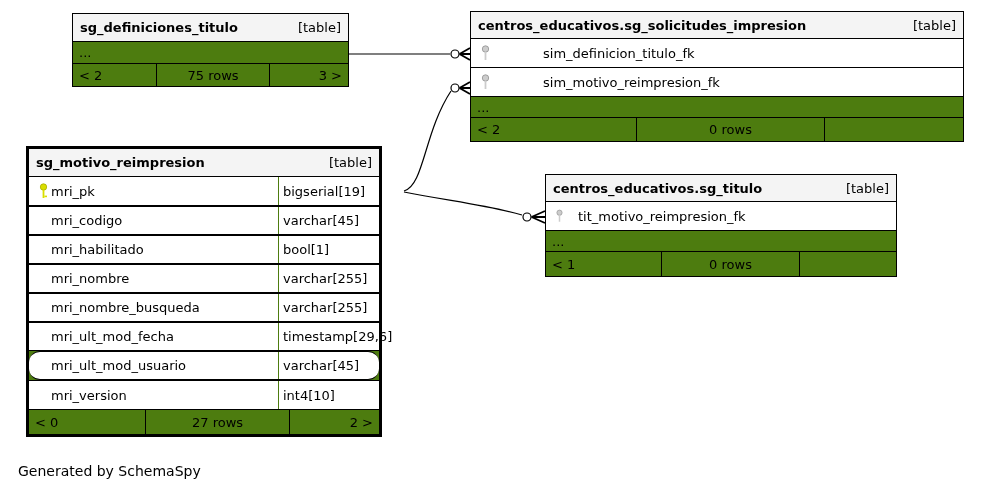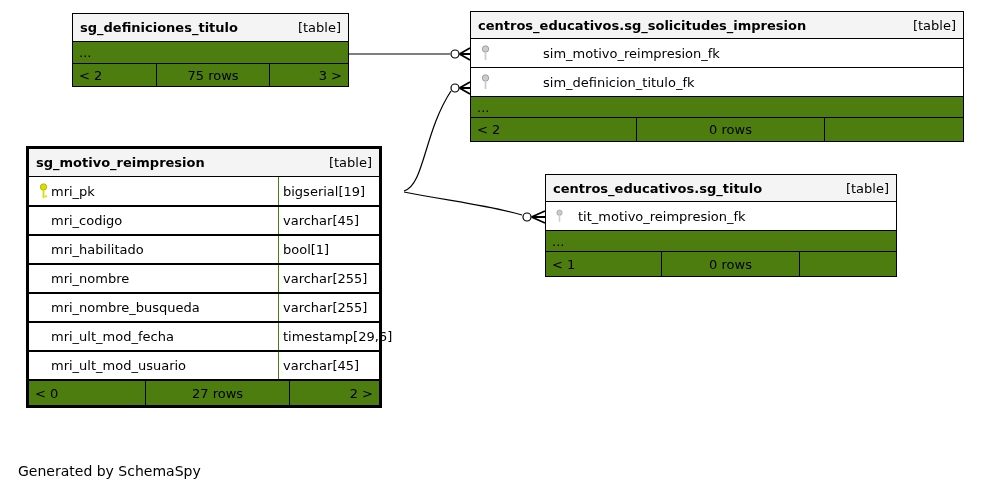--- a/index.html
+++ b/index.html
@@ -127,30 +127,30 @@
       <span class="tbl-title">centros_educativos.sg_solicitudes_impresion</span>
       <span class="tbl-badge">[table]</span>
     </div>
     <div class="row">
       <span class="icon-slot">
         <svg class="key-svg" width="11" height="16" viewBox="0 0 11 16">
           <circle cx="5.5" cy="4" r="3.2" fill="#cccccc" stroke="#999999" stroke-width="0.9"></circle>
           <rect x="4.6" y="6.8" width="1.8" height="8.2" fill="#cccccc"></rect>
         </svg>
       </span>
-      <span class="col-name">sim_motivo_reimpresion_fk</span>
+      <span class="col-name">sim_definicion_titulo_fk</span>
     </div>
     <div class="row">
       <span class="icon-slot">
         <svg class="key-svg" width="11" height="16" viewBox="0 0 11 16">
           <circle cx="5.5" cy="4" r="3.2" fill="#cccccc" stroke="#999999" stroke-width="0.9"></circle>
           <rect x="4.6" y="6.8" width="1.8" height="8.2" fill="#cccccc"></rect>
         </svg>
       </span>
-      <span class="col-name">sim_definicion_titulo_fk</span>
+      <span class="col-name">sim_motivo_reimpresion_fk</span>
     </div>
     <div class="ellipsis-row">
       <span>...</span>
     </div>
     <div class="tbl-footer">
       <div class="fcell f-left">&lt; 2</div>
       <div class="fcell f-center">0 rows</div>
       <div class="fcell f-right"></div>
     </div>
   </div>
@@ -203,26 +203,33 @@
         </div>
       <div class="type-cell">varchar[255]</div>
     </div>
     <div class="row" style="border-top:1px solid #000;">
       <div class="name-cell">
           <span class="icon-slot"></span>
         <span class="col-name">mri_ult_mod_fecha</span>
         </div>
       <div class="type-cell">timestamp[29,6]</div>
     </div>
-    <div class="row" style="border-top:1px solid #000;">
+    <div class="row" style="border-top:1px solid #000;border-radius:11px;">
       <div class="name-cell">
           <span class="icon-slot"></span>
         <span class="col-name">mri_ult_mod_usuario</span>
         </div>
       <div class="type-cell">varchar[45]</div>
+    </div>
+    <div class="row" style="border-top:1px solid #000; border-bottom:none;">
+      <div class="name-cell">
+          <span class="icon-slot"></span>
+        <span class="col-name">mri_version</span>
+        </div>
+      <div class="type-cell">int4[10]</div>
     </div>
 
     <div class="tbl-footer">
       <div class="fcell f-left">&lt; 0</div>
       <div class="fcell f-center">27 rows</div>
       <div class="fcell f-right">2 &gt;</div>
     </div>
   </div>
 
   <div class="tbl" id="t-titulo">

